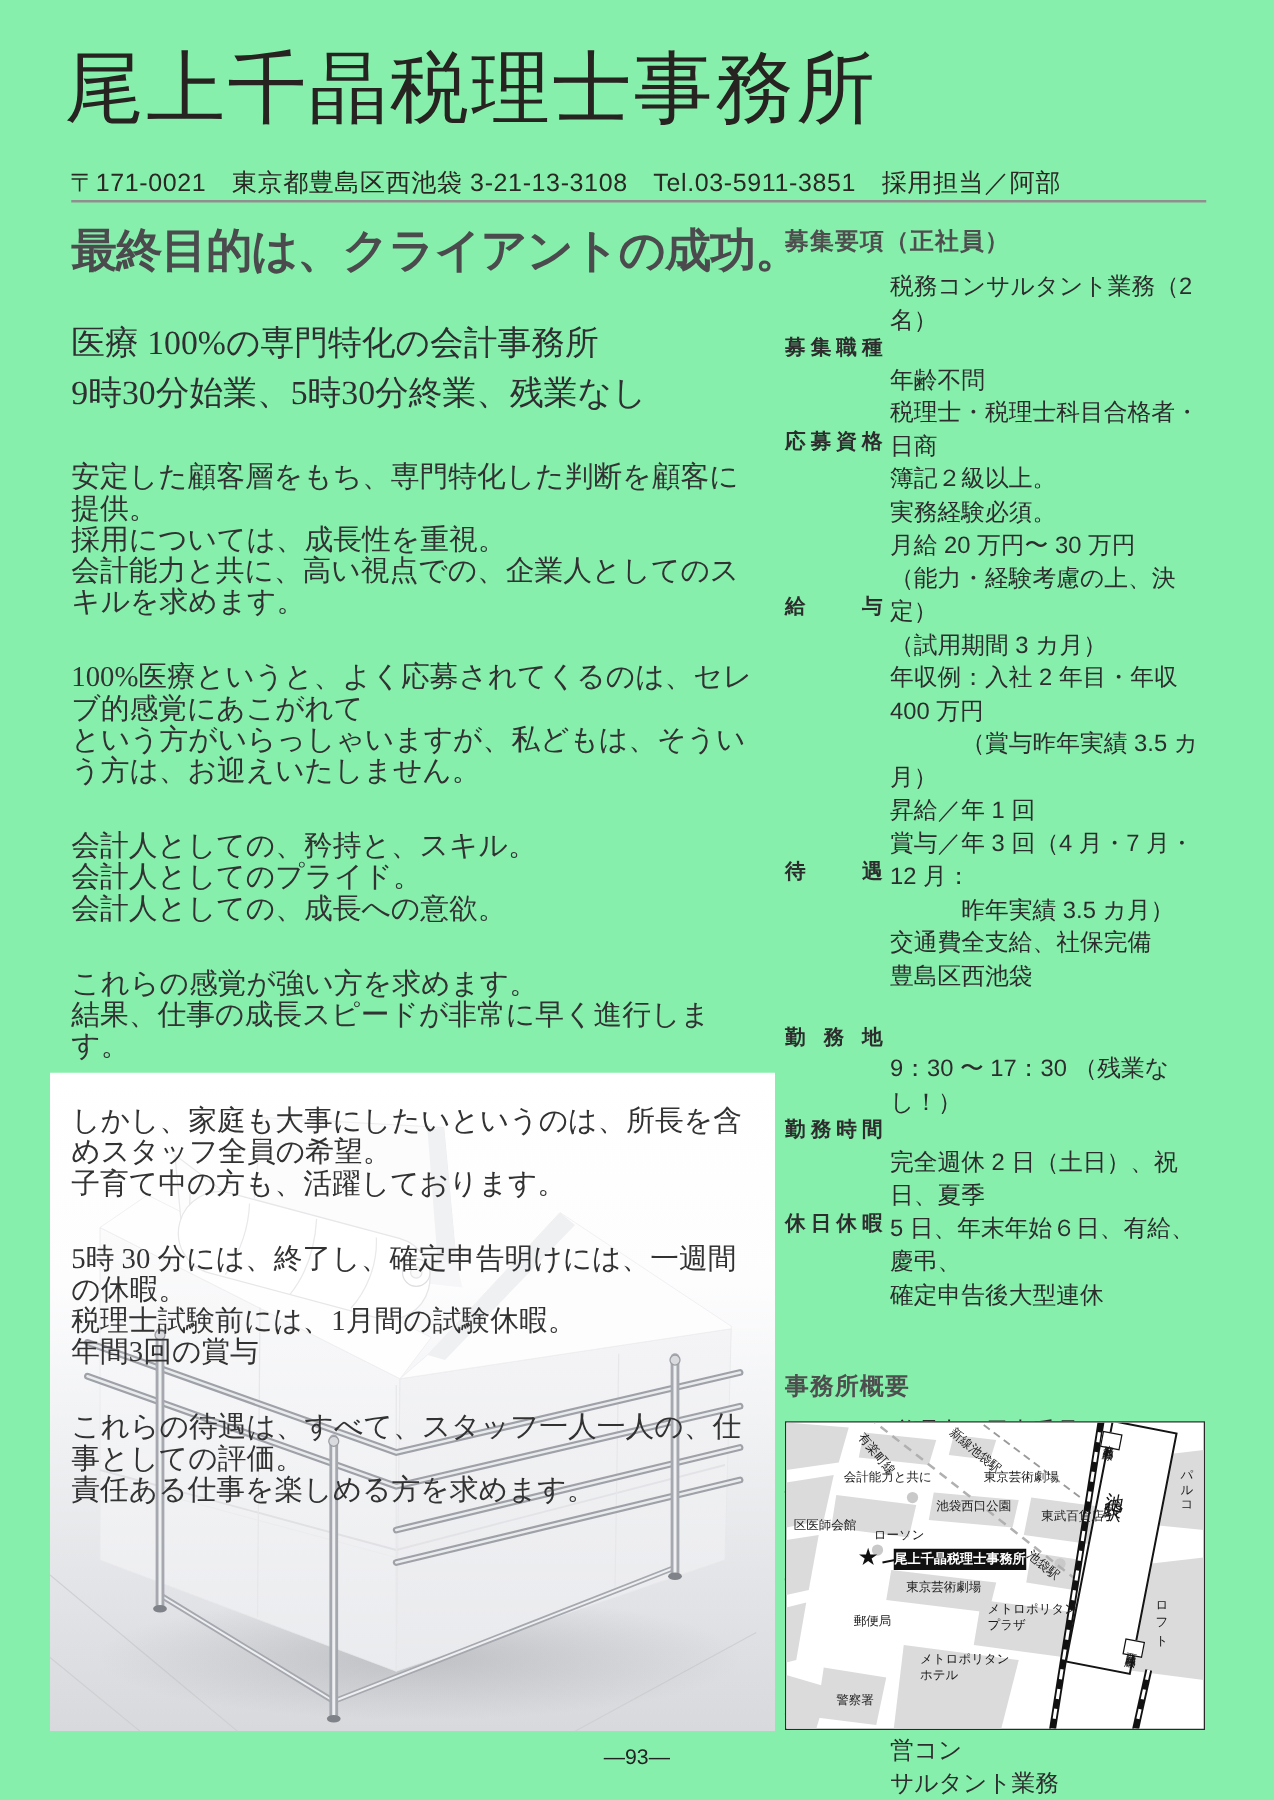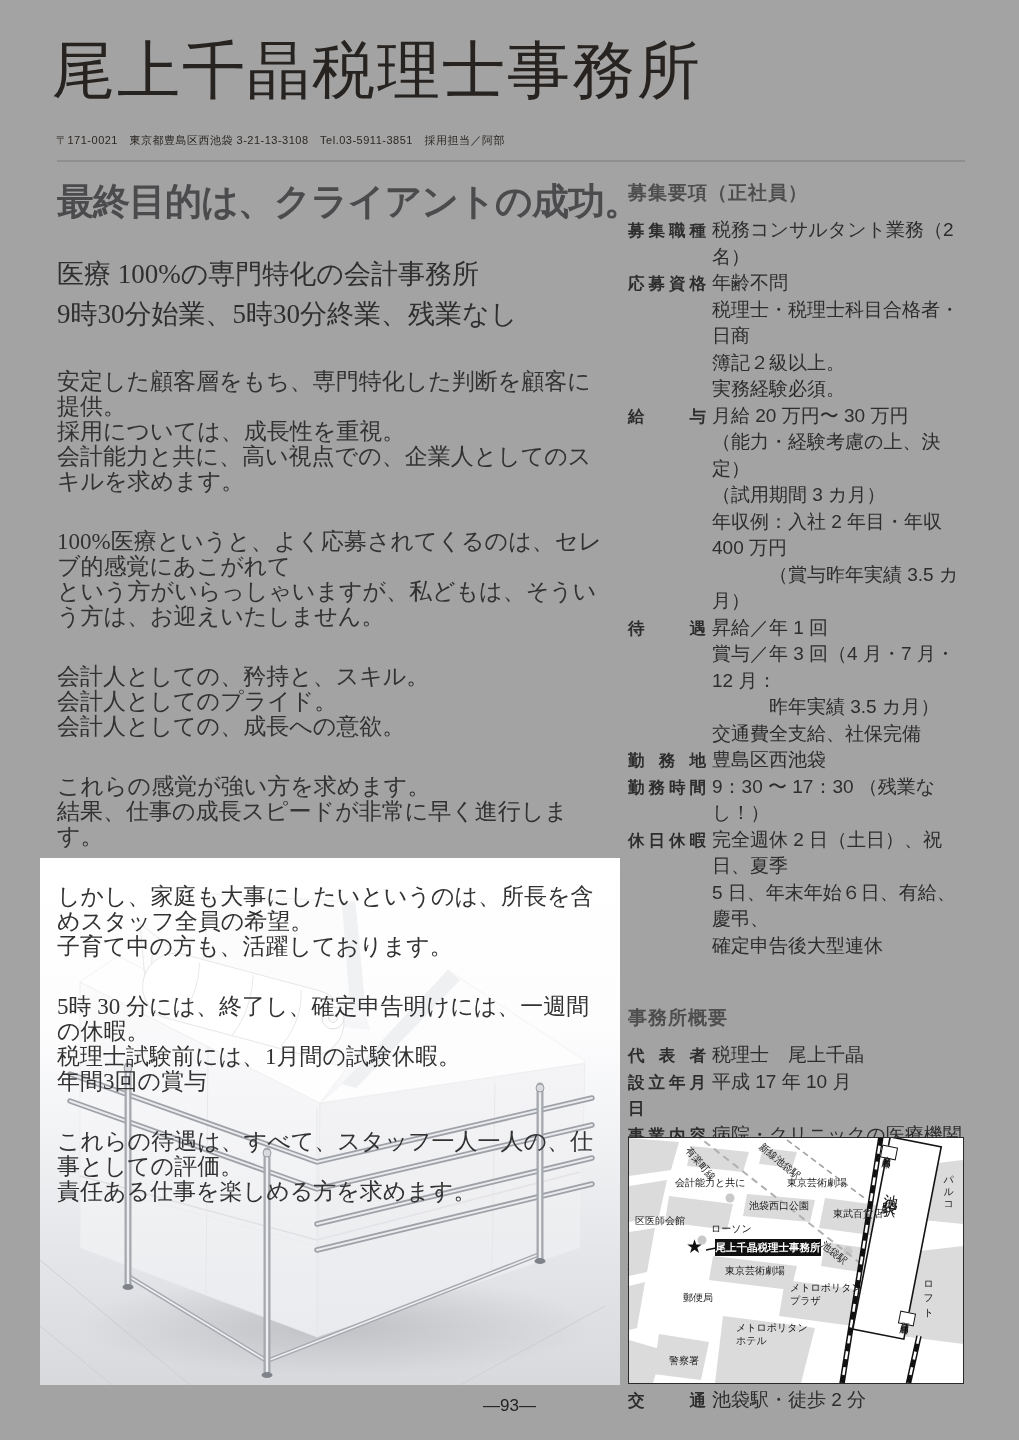--- a/index.html
+++ b/index.html
@@ -1,39 +1,39 @@
 <!DOCTYPE html>
 <html><head>
 <meta charset="utf-8">
 <style>
   html,body{margin:0;padding:0;background:#ffffff;}
-  .page{position:relative;width:1019px;height:1440px;background:#a3a3a3;overflow:hidden;
+  .page{position:relative;width:1019px;height:1440px;background:#86efac;overflow:hidden;
         font-family:"Liberation Sans",sans-serif;color:#2e2e2e;}
   
   .office-title{position:absolute;left:52px;top:28px;margin:0;font-size:63px;font-weight:500;
         letter-spacing:2px;color:#272320;white-space:nowrap;font-family:"Liberation Sans",sans-serif;}
-  .office-address{position:absolute;left:56px;top:133px;font-size:11px;letter-spacing:0.5px;color:#2b2723;white-space:nowrap;}
+  .office-address{position:absolute;left:56px;top:133px;font-size:20px;letter-spacing:0.5px;color:#2b2723;white-space:nowrap;}
   .header-rule{position:absolute;left:57px;top:160px;width:908px;height:2px;background:#8f8f8f;}
   
   .left-col{position:absolute;left:57px;top:176px;width:552px;z-index:2;}
   .headline{margin:0;font-family:"Liberation Serif",serif;font-weight:bold;font-size:37px;line-height:52px;
         letter-spacing:-1px;color:#4b4b4d;white-space:nowrap;}
   .subhead{margin:26px 0 0 0;font-family:Liberation Serif, serif;font-size:27px;line-height:40px;
         color:#2f2f31;white-space:pre-line;}
   .para{margin:35px 0 0 0;font-family:"Liberation Serif",serif;font-size:23px;line-height:25px;
         color:#323232;white-space:pre-line;}
   
   .photo{position:absolute;left:40px;top:858px;width:580px;height:527px;margin:0;z-index:1;}
   
   .right-col{position:absolute;left:628px;top:180px;width:340px;z-index:2;}
   .section-title{margin:0 0 11px 0;font-size:19px;font-weight:bold;color:#4e4e4e;letter-spacing:1px;}
   .overview-title{margin-top:46px;}
   .spec-row{display:flex;align-items:flex-start;}
   .spec-label{width:78px;min-width:78px;font-weight:bold;font-size:16.5px;line-height:26.5px;
-        text-align:justify;text-align-last:justify;color:#2d2d2d;}
+        text-align:justify;text-align-last:justify;color:#2d2d2d;margin-top:48px;}
   .spec-value{margin-left:6px;font-size:19px;line-height:26.5px;color:#2d2d2d;white-space:pre-line;}
   
   .map{position:absolute;left:628px;top:1137px;width:334px;height:245px;border:1.5px solid #2a2a2a;
         background:#ffffff;overflow:hidden;z-index:2;}
   .map svg{position:absolute;left:0;top:0;}
   .m-label{position:absolute;font-size:10px;line-height:13px;color:#1b1b1b;white-space:pre-line;
         transform-origin:left top;}
   .m-rot50{transform:rotate(50deg);}
   .m-rot40{transform:rotate(40deg);}
   .m-vert{writing-mode:vertical-rl;text-orientation:upright;letter-spacing:2px;}
@@ -273,21 +273,21 @@
       <path d="M77,112 L87,110" stroke="#111111" stroke-width="1.5"></path>
     </svg>
 
     <div class="m-label m-rot50" style="left:64px;top:6px;">有楽町線</div>
     <div class="m-label m-rot40" style="left:136px;top:2px;">新線池袋駅</div>
     <div class="m-label" style="left:46px;top:38px;">会計能力と共に</div>
     <div class="m-label" style="left:158px;top:38px;">東京芸術劇場</div>
     <div class="m-label" style="left:120px;top:61px;">池袋西口公園</div>
     <div class="m-label" style="left:204px;top:69px;">東武百貨店</div>
     <div class="m-label" style="left:6px;top:76px;">区医師会館</div>
-    <div class="m-label" style="left:82px;top:84px;">ローソン</div>
+    <div class="m-label" style="left:70px;top:84px;">ローソン</div>
     <span class="map-star">★</span>
     <div class="office-box">尾上千晶税理士事務所</div>
     <div class="m-label m-rot40" style="left:198px;top:100px;">池袋駅</div>
     <div class="m-label" style="left:96px;top:126px;">東京芸術劇場</div>
     <div class="m-label" style="left:161px;top:143px;">メトロポリタン
 プラザ</div>
     <div class="m-label" style="left:54px;top:153px;">郵便局</div>
     <div class="m-label" style="left:40px;top:176px;margin-top:40px;">警察署</div>
     <div class="m-label" style="left:107px;top:183px;">メトロポリタン
 ホテル</div>

